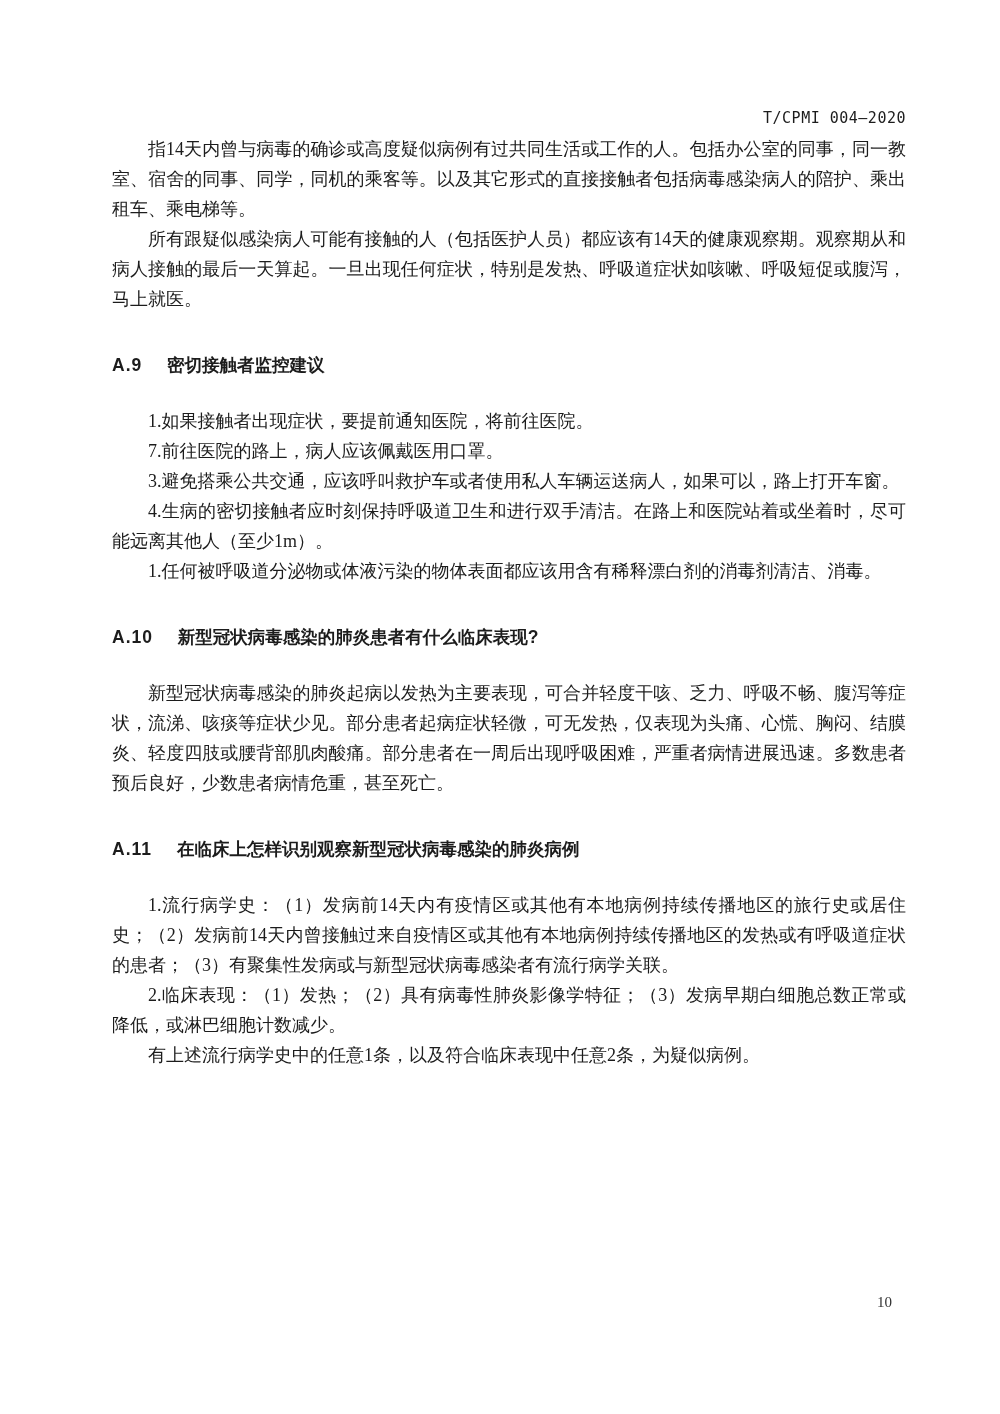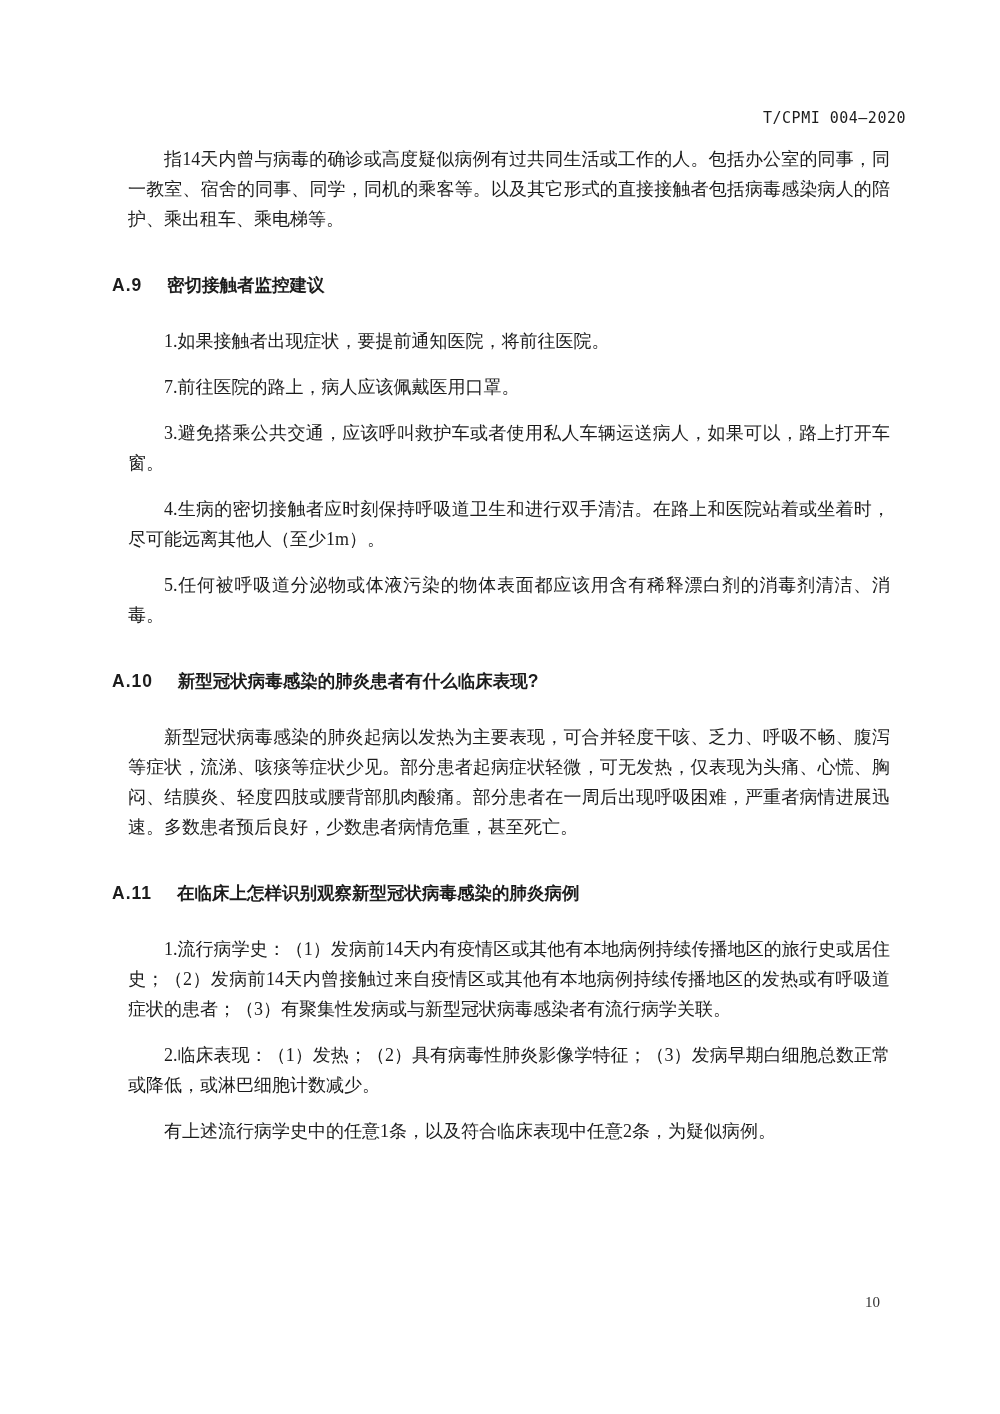--- a/index.html
+++ b/index.html
@@ -26,21 +26,21 @@
   .doc-header {
     text-align: right;
     font-family: "DejaVu Sans Mono", "Liberation Mono", monospace;
     font-size: 15px;
     letter-spacing: 0.5px;
     color: #1c1c1c;
     line-height: 20px;
     margin-bottom: 6px;
   }
   p.para {
-    margin: 16px;
+    margin: 0;
     font-size: 18px;
     line-height: 30px;
     text-align: justify;
     text-indent: 2em;
     color: #1c1c1c;
   }
   h2.sec-heading {
     font-family: "Liberation Sans", "DejaVu Sans", sans-serif;
     font-weight: 700;
     font-size: 17.5px;
@@ -49,51 +49,52 @@
     color: #1c1c1c;
   }
   h2.sec-heading .sec-num {
     display: inline-block;
     margin-right: 20px;
     letter-spacing: 1px;
   }
   .page-number {
     position: absolute;
     top: 1294px;
-    right: 120px;
+    right: 108px;
     font-size: 15px;
     color: #333;
     font-family: "Liberation Serif", "DejaVu Serif", serif;
   }
 </style>
 </head>
 <body>
 
 <div class="page">
   <div class="content">
 
     <div class="doc-header">
       <span>T/CPMI 004—2020</span>
     </div>
 
     <p class="para">指14天内曾与病毒的确诊或高度疑似病例有过共同生活或工作的人。包括办公室的同事，同一教室、宿舍的同事、同学，同机的乘客等。以及其它形式的直接接触者包括病毒感染病人的陪护、乘出租车、乘电梯等。</p>
 
     <section>
+      <p class="para">所有跟疑似感染病人可能有接触的人（包括医护人员）都应该有14天的健康观察期。观察期从和病人接触的最后一天算起。一旦出现任何症状，特别是发热、呼吸道症状如咳嗽、呼吸短促或腹泻，马上就医。</p>
     </section>
 
     <section>
       <h2 class="sec-heading">
         <span class="sec-num">A.9</span>
         <span class="sec-title">密切接触者监控建议</span>
       </h2>
       <p class="para">1.如果接触者出现症状，要提前通知医院，将前往医院。</p>
       <p class="para">7.前往医院的路上，病人应该佩戴医用口罩。</p>
       <p class="para">3.避免搭乘公共交通，应该呼叫救护车或者使用私人车辆运送病人，如果可以，路上打开车窗。</p>
       <p class="para">4.生病的密切接触者应时刻保持呼吸道卫生和进行双手清洁。在路上和医院站着或坐着时，尽可能远离其他人（至少1m）。</p>
-      <p class="para">5.任何被呼吸道分泌物或体液污染的物体表面都应该用含有稀释漂白剂的消毒剂清洁、消毒。</p>
+      <p class="para">1.任何被呼吸道分泌物或体液污染的物体表面都应该用含有稀释漂白剂的消毒剂清洁、消毒。</p>
     </section>
 
     <section>
       <h2 class="sec-heading">
         <span class="sec-num">A.10</span>
         <span class="sec-title">新型冠状病毒感染的肺炎患者有什么临床表现?</span>
       </h2>
       <p class="para">新型冠状病毒感染的肺炎起病以发热为主要表现，可合并轻度干咳、乏力、呼吸不畅、腹泻等症状，流涕、咳痰等症状少见。部分患者起病症状轻微，可无发热，仅表现为头痛、心慌、胸闷、结膜炎、轻度四肢或腰背部肌肉酸痛。部分患者在一周后出现呼吸困难，严重者病情进展迅速。多数患者预后良好，少数患者病情危重，甚至死亡。</p>
     </section>
 

